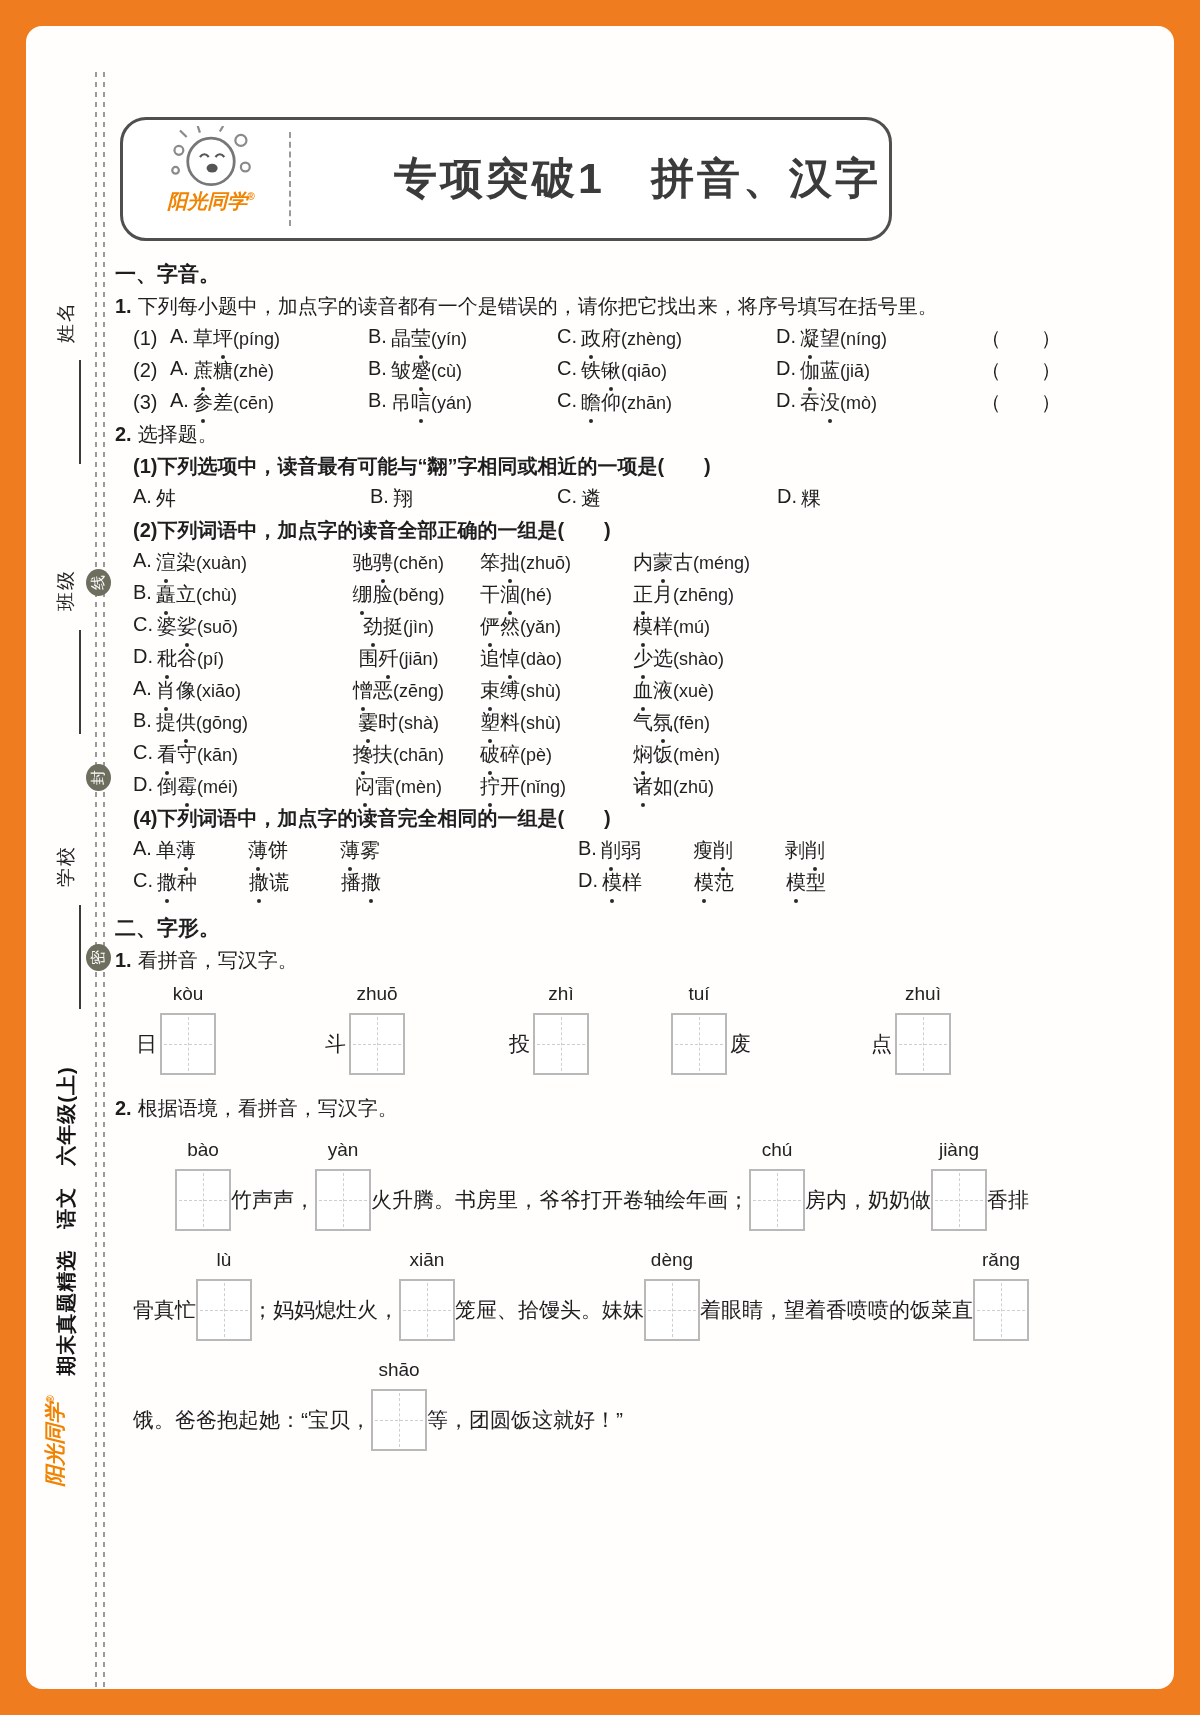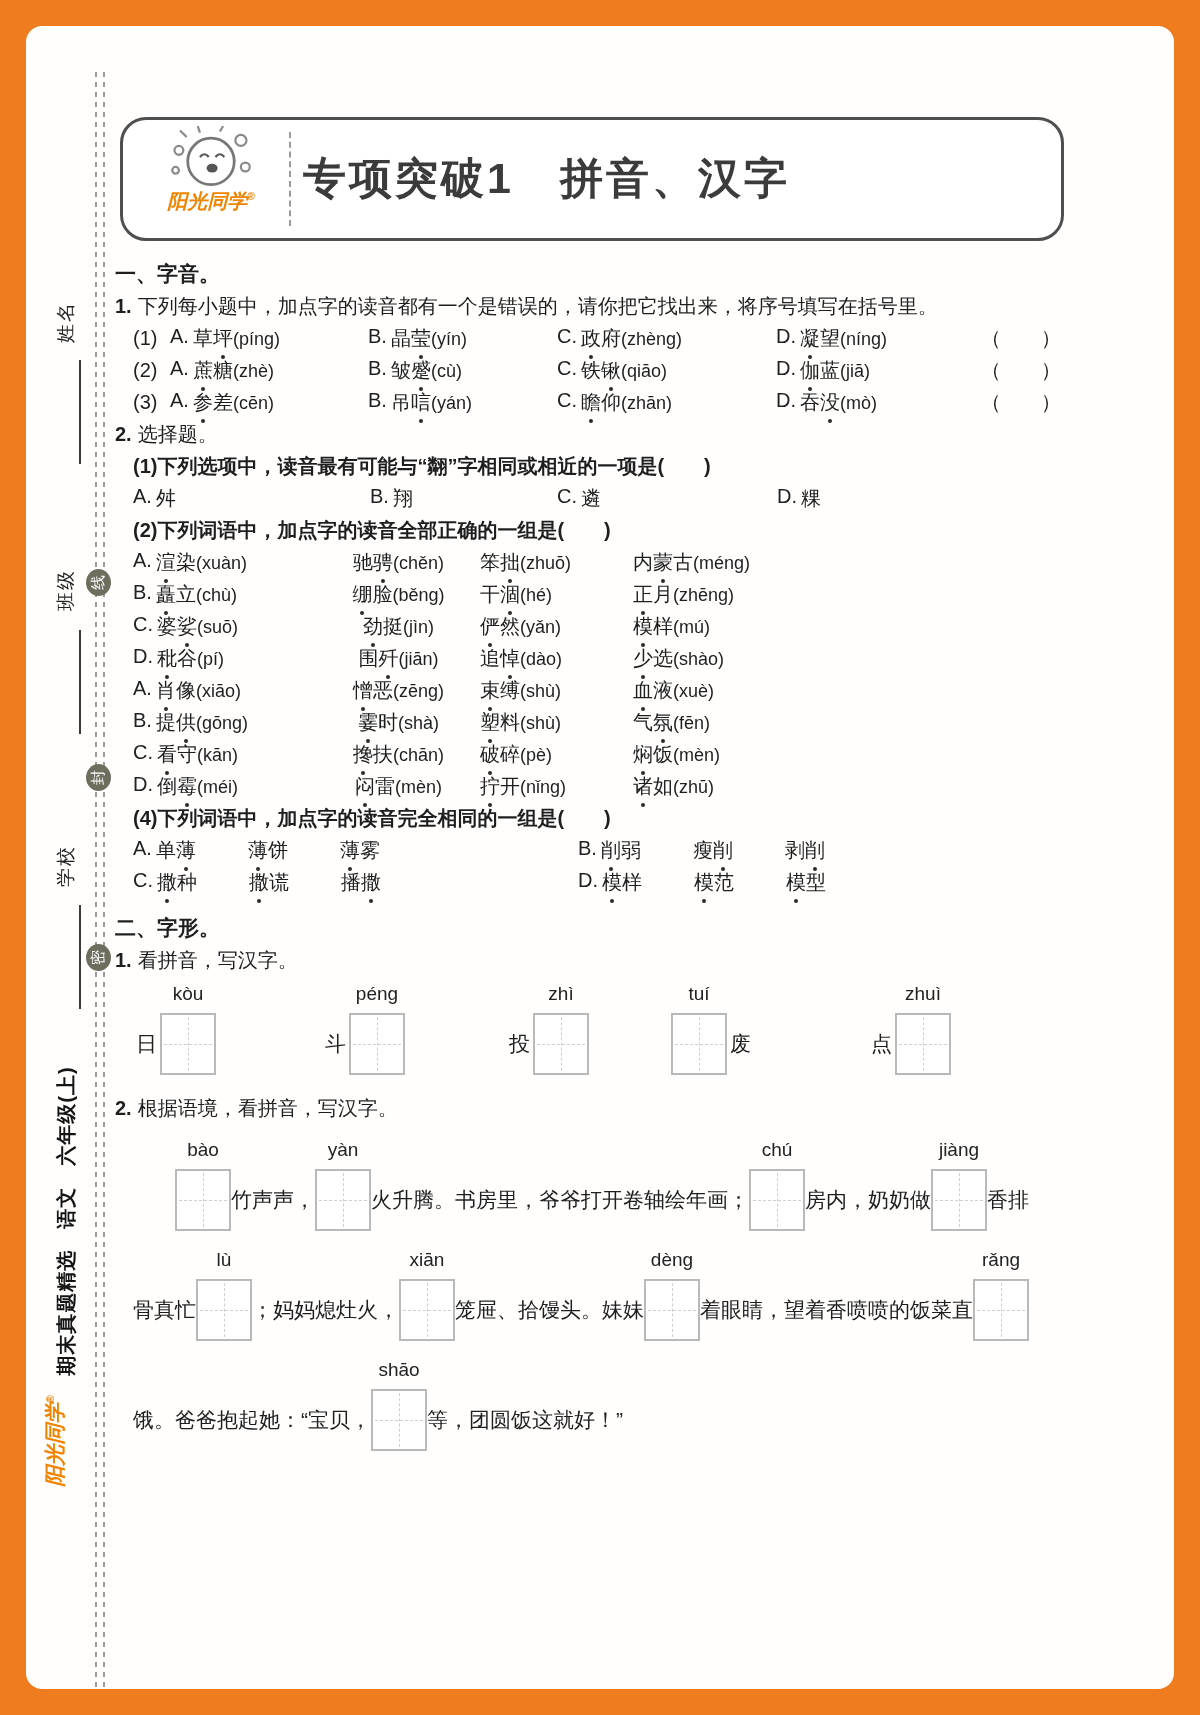--- a/index.html
+++ b/index.html
@@ -38,29 +38,29 @@
     text-align:center; color:#141414; white-space:nowrap;
   }
   .side-logo {
     position:absolute; width:140px; height:26px; left:-16px; top:1428px;
     transform:rotate(-90deg); color:var(--brand); font-weight:bold; font-size:21px;
     text-align:center; white-space:nowrap; font-style:italic;
   }
   sup.reg { font-size:10px; }
   
   .header {
-    position:absolute; left:120px; top:117px; width:944px; height:124px;
+    position:absolute; left:120px; top:117px; width:772px; height:124px;
     border:3px solid #4f4f4f; border-radius:26px; background:#fff;
   }
   .logo-area { position:absolute; left:12px; top:6px; width:152px; height:108px; text-align:center; }
   .brand-text { color:var(--brand); font-weight:bold; font-size:20px; font-style:italic; margin-top:-4px; }
   .hdr-divider { position:absolute; left:166px; top:12px; bottom:12px; width:0;
     border-left:2px dashed #9a9a9a; }
   .title-wrap { position:absolute; left:180px; right:8px; top:0; bottom:0;
-    display:flex; align-items:center; justify-content:flex-start; }
+    display:flex; align-items:center; justify-content:flex-end; }
   .title { font-size:43px; font-weight:900; color:#3b3b3b; letter-spacing:3px; }
   
   .content { position:absolute; left:115px; top:258px; width:952px; font-size:20px; }
   .sec-h { height:32px; line-height:32px; font-weight:bold; font-size:21px; }
   .sec-h.second { margin-top:14px; }
   .q-line { height:32px; line-height:32px; display:flex; }
   .q-line b { font-weight:bold; margin-right:6px; }
   .sub-line { height:32px; line-height:32px; padding-left:18px;font-weight:bold; }
   .optrow { height:32px; display:flex; align-items:center; padding-left:18px; }
   .qlab { width:37px; flex:none; }
@@ -366,21 +366,21 @@
     <b>1.</b>
     <span>看拼音，写汉字。</span>
   </div>
   <div id="q3units" class="units">
       <span class="unit g1">
         <span class="hanzi">日</span>
         <span class="bwrap"><span class="pin-top">kòu</span><span class="wbox"></span></span>
       </span>
       <span class="unit g2">
         <span class="hanzi">斗</span>
-        <span class="bwrap"><span class="pin-top">péng</span><span class="wbox"></span></span>
+        <span class="bwrap"><span class="pin-top">zhuō</span><span class="wbox"></span></span>
       </span>
       <span class="unit g3">
         <span class="hanzi">投</span>
         <span class="bwrap"><span class="pin-top">zhì</span><span class="wbox"></span></span>
       </span>
       <span class="unit g4">
         <span class="bwrap"><span class="pin-top">tuí</span><span class="wbox"></span></span>
         <span class="hanzi">废</span>
       </span>
       <span class="unit g5">

